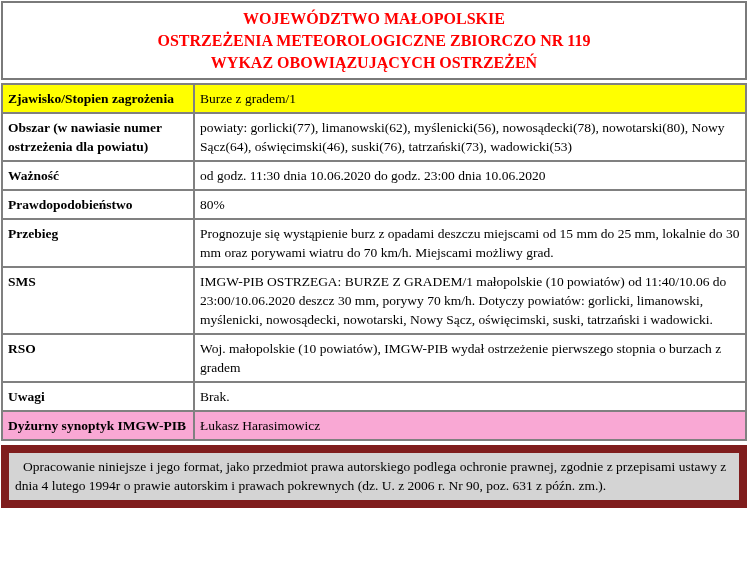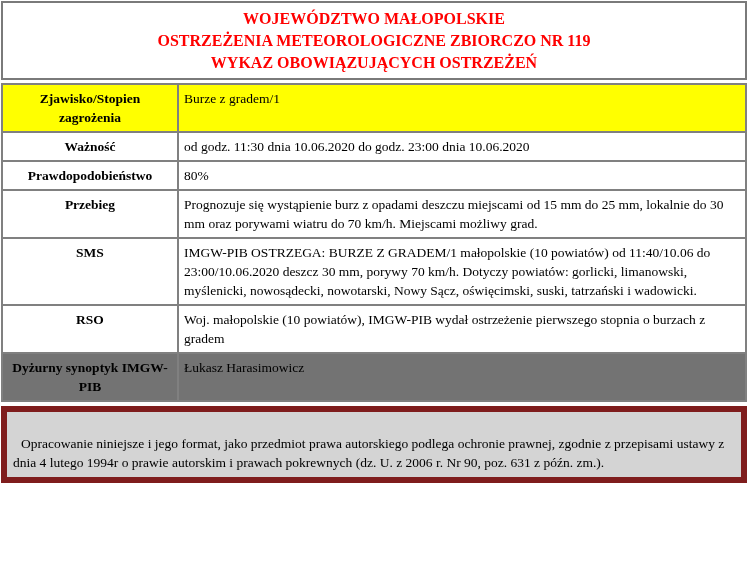--- a/index.html
+++ b/index.html
@@ -38,31 +38,31 @@
   }
   table.warn td {
     border: 2px solid #808080;
     vertical-align: top;
     font-size: 13.5px;
     line-height: 19px;
     padding: 4px 5px 4px 5px;
     color: #000000;
     word-wrap: break-word;
   }
-  table.warn td.label { font-weight: bold; width: 176px; text-align: center; }
+  table.warn td.label { font-weight: bold; width: 192px; }
   tr.row-yellow td { background: #ffff00; }
-  tr.row-gray td   { background: #737373; }
+  tr.row-gray td   { background: #f9a8d4; }
   tr.tall td { padding-bottom: 4px; }
 
   
   .footer-box {
     margin-top: 4px;
-    border: 6px solid #7f1d1d;
+    border: 8px solid #7f1d1d;
     background: #d4d4d4;
-    padding: 22px 6px 5px 6px;
+    padding: 4px 6px 5px 6px;
   }
   .footer-box p {
     font-size: 13.5px;
     line-height: 19px;
     color: #000000;
     text-indent: 8px;
   }
 </style>
 </head>
 <body>
@@ -75,39 +75,47 @@
     <div class="hline">WYKAZ OBOWIĄZUJĄCYCH OSTRZEŻEŃ</div>
   </div>
 
   <table class="warn">
     <tbody>
       <tr class="row-yellow">
         <td class="label">Zjawisko/Stopien zagrożenia</td>
         <td>Burze z gradem/1</td>
       </tr>
       <tr>
+        <td class="label">Obszar (w nawiasie numer ostrzeżenia dla powiatu)</td>
+        <td>powiaty: gorlicki(77), limanowski(62), myślenicki(56), nowosądecki(78), nowotarski(80), Nowy Sącz(64), oświęcimski(46), suski(76), tatrzański(73), wadowicki(53)</td>
+      </tr>
+      <tr>
         <td class="label">Ważność</td>
         <td>od godz. 11:30 dnia 10.06.2020 do godz. 23:00 dnia 10.06.2020</td>
       </tr>
       <tr>
         <td class="label">Prawdopodobieństwo</td>
         <td>80%</td>
       </tr>
       <tr class="tall">
         <td class="label">Przebieg</td>
         <td>Prognozuje się wystąpienie burz z opadami deszczu miejscami od 15 mm do 25 mm, lokalnie do 30 mm oraz porywami wiatru do 70 km/h. Miejscami możliwy grad.</td>
       </tr>
       <tr>
         <td class="label">SMS</td>
         <td>IMGW-PIB OSTRZEGA: BURZE Z GRADEM/1 małopolskie (10 powiatów) od 11:40/10.06 do 23:00/10.06.2020 deszcz 30 mm, porywy 70 km/h. Dotyczy powiatów: gorlicki, limanowski, myślenicki, nowosądecki, nowotarski, Nowy Sącz, oświęcimski, suski, tatrzański i wadowicki.</td>
       </tr>
       <tr>
         <td class="label">RSO</td>
         <td>Woj. małopolskie (10 powiatów), IMGW-PIB wydał ostrzeżenie pierwszego stopnia o burzach z gradem</td>
       </tr>
+      <tr>
+        <td class="label">Uwagi</td>
+        <td>Brak.</td>
+      </tr>
       <tr class="row-gray">
         <td class="label">Dyżurny synoptyk IMGW-PIB</td>
         <td>Łukasz Harasimowicz</td>
       </tr>
     </tbody>
   </table>
 
   <div class="footer-box">
     <p>Opracowanie niniejsze i jego format, jako przedmiot prawa autorskiego podlega ochronie prawnej, zgodnie z przepisami ustawy z dnia 4 lutego 1994r o prawie autorskim i prawach pokrewnych (dz. U. z 2006 r. Nr 90, poz. 631 z późn. zm.).</p>
   </div>

